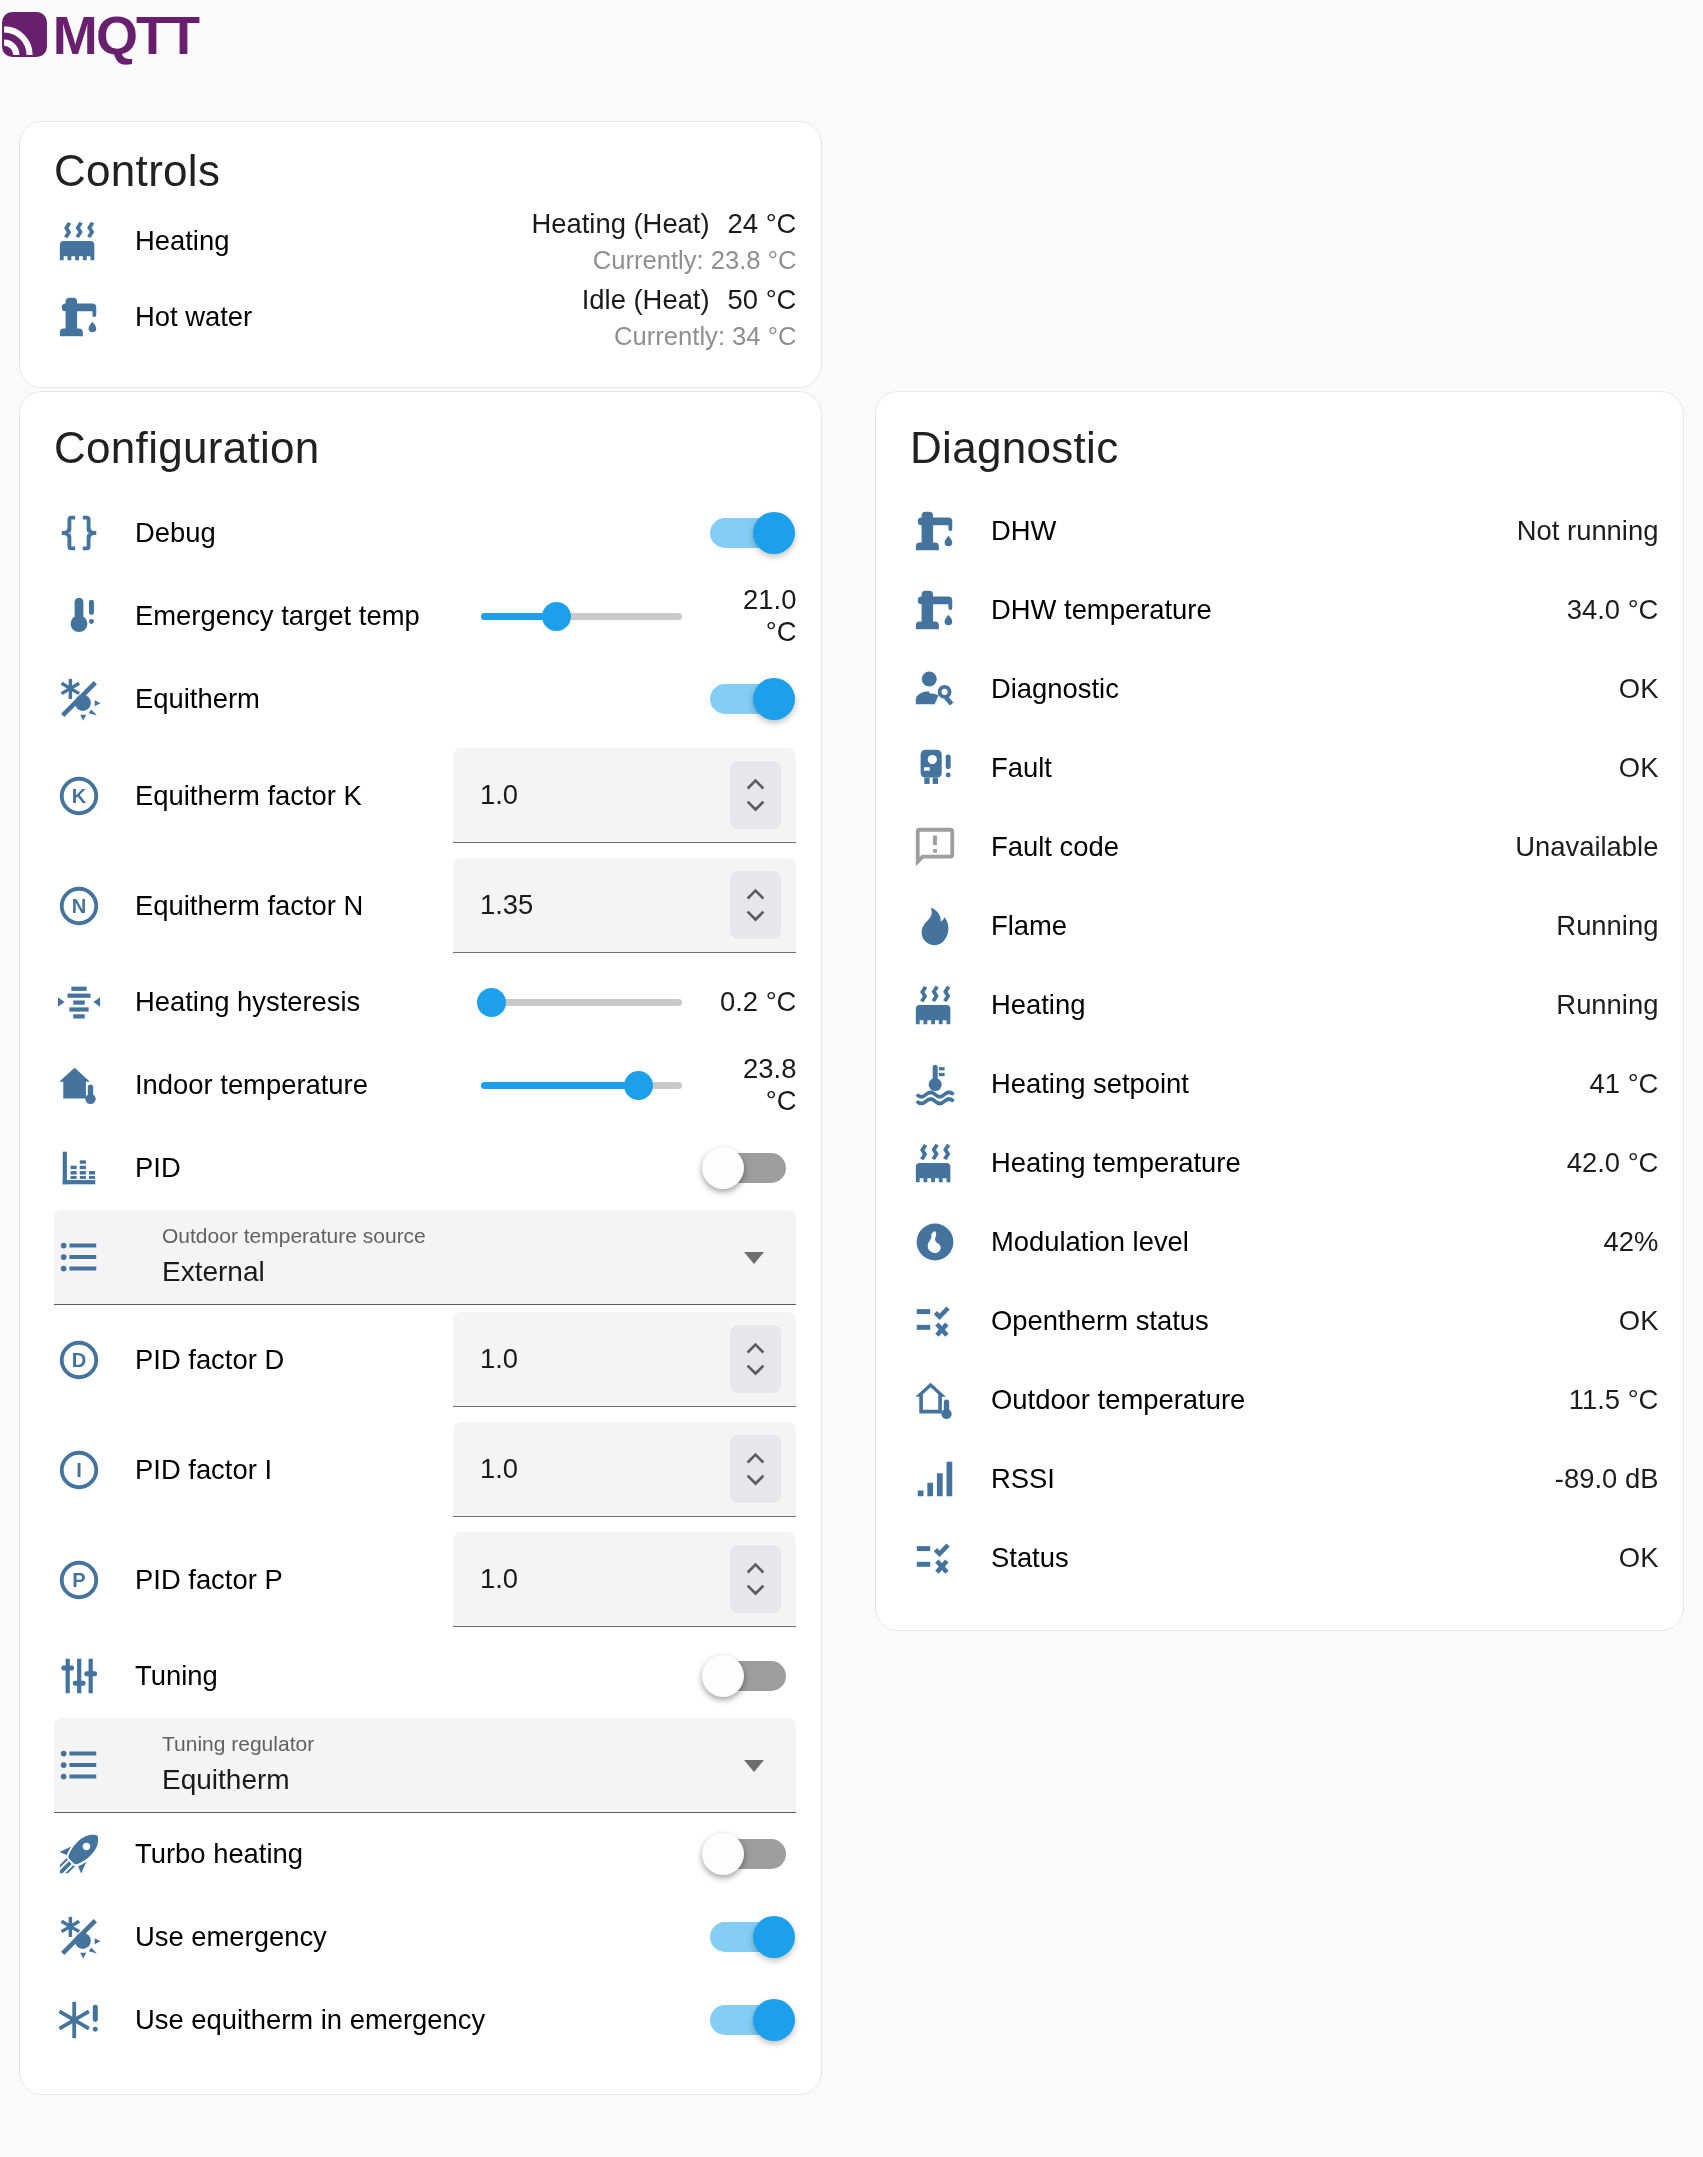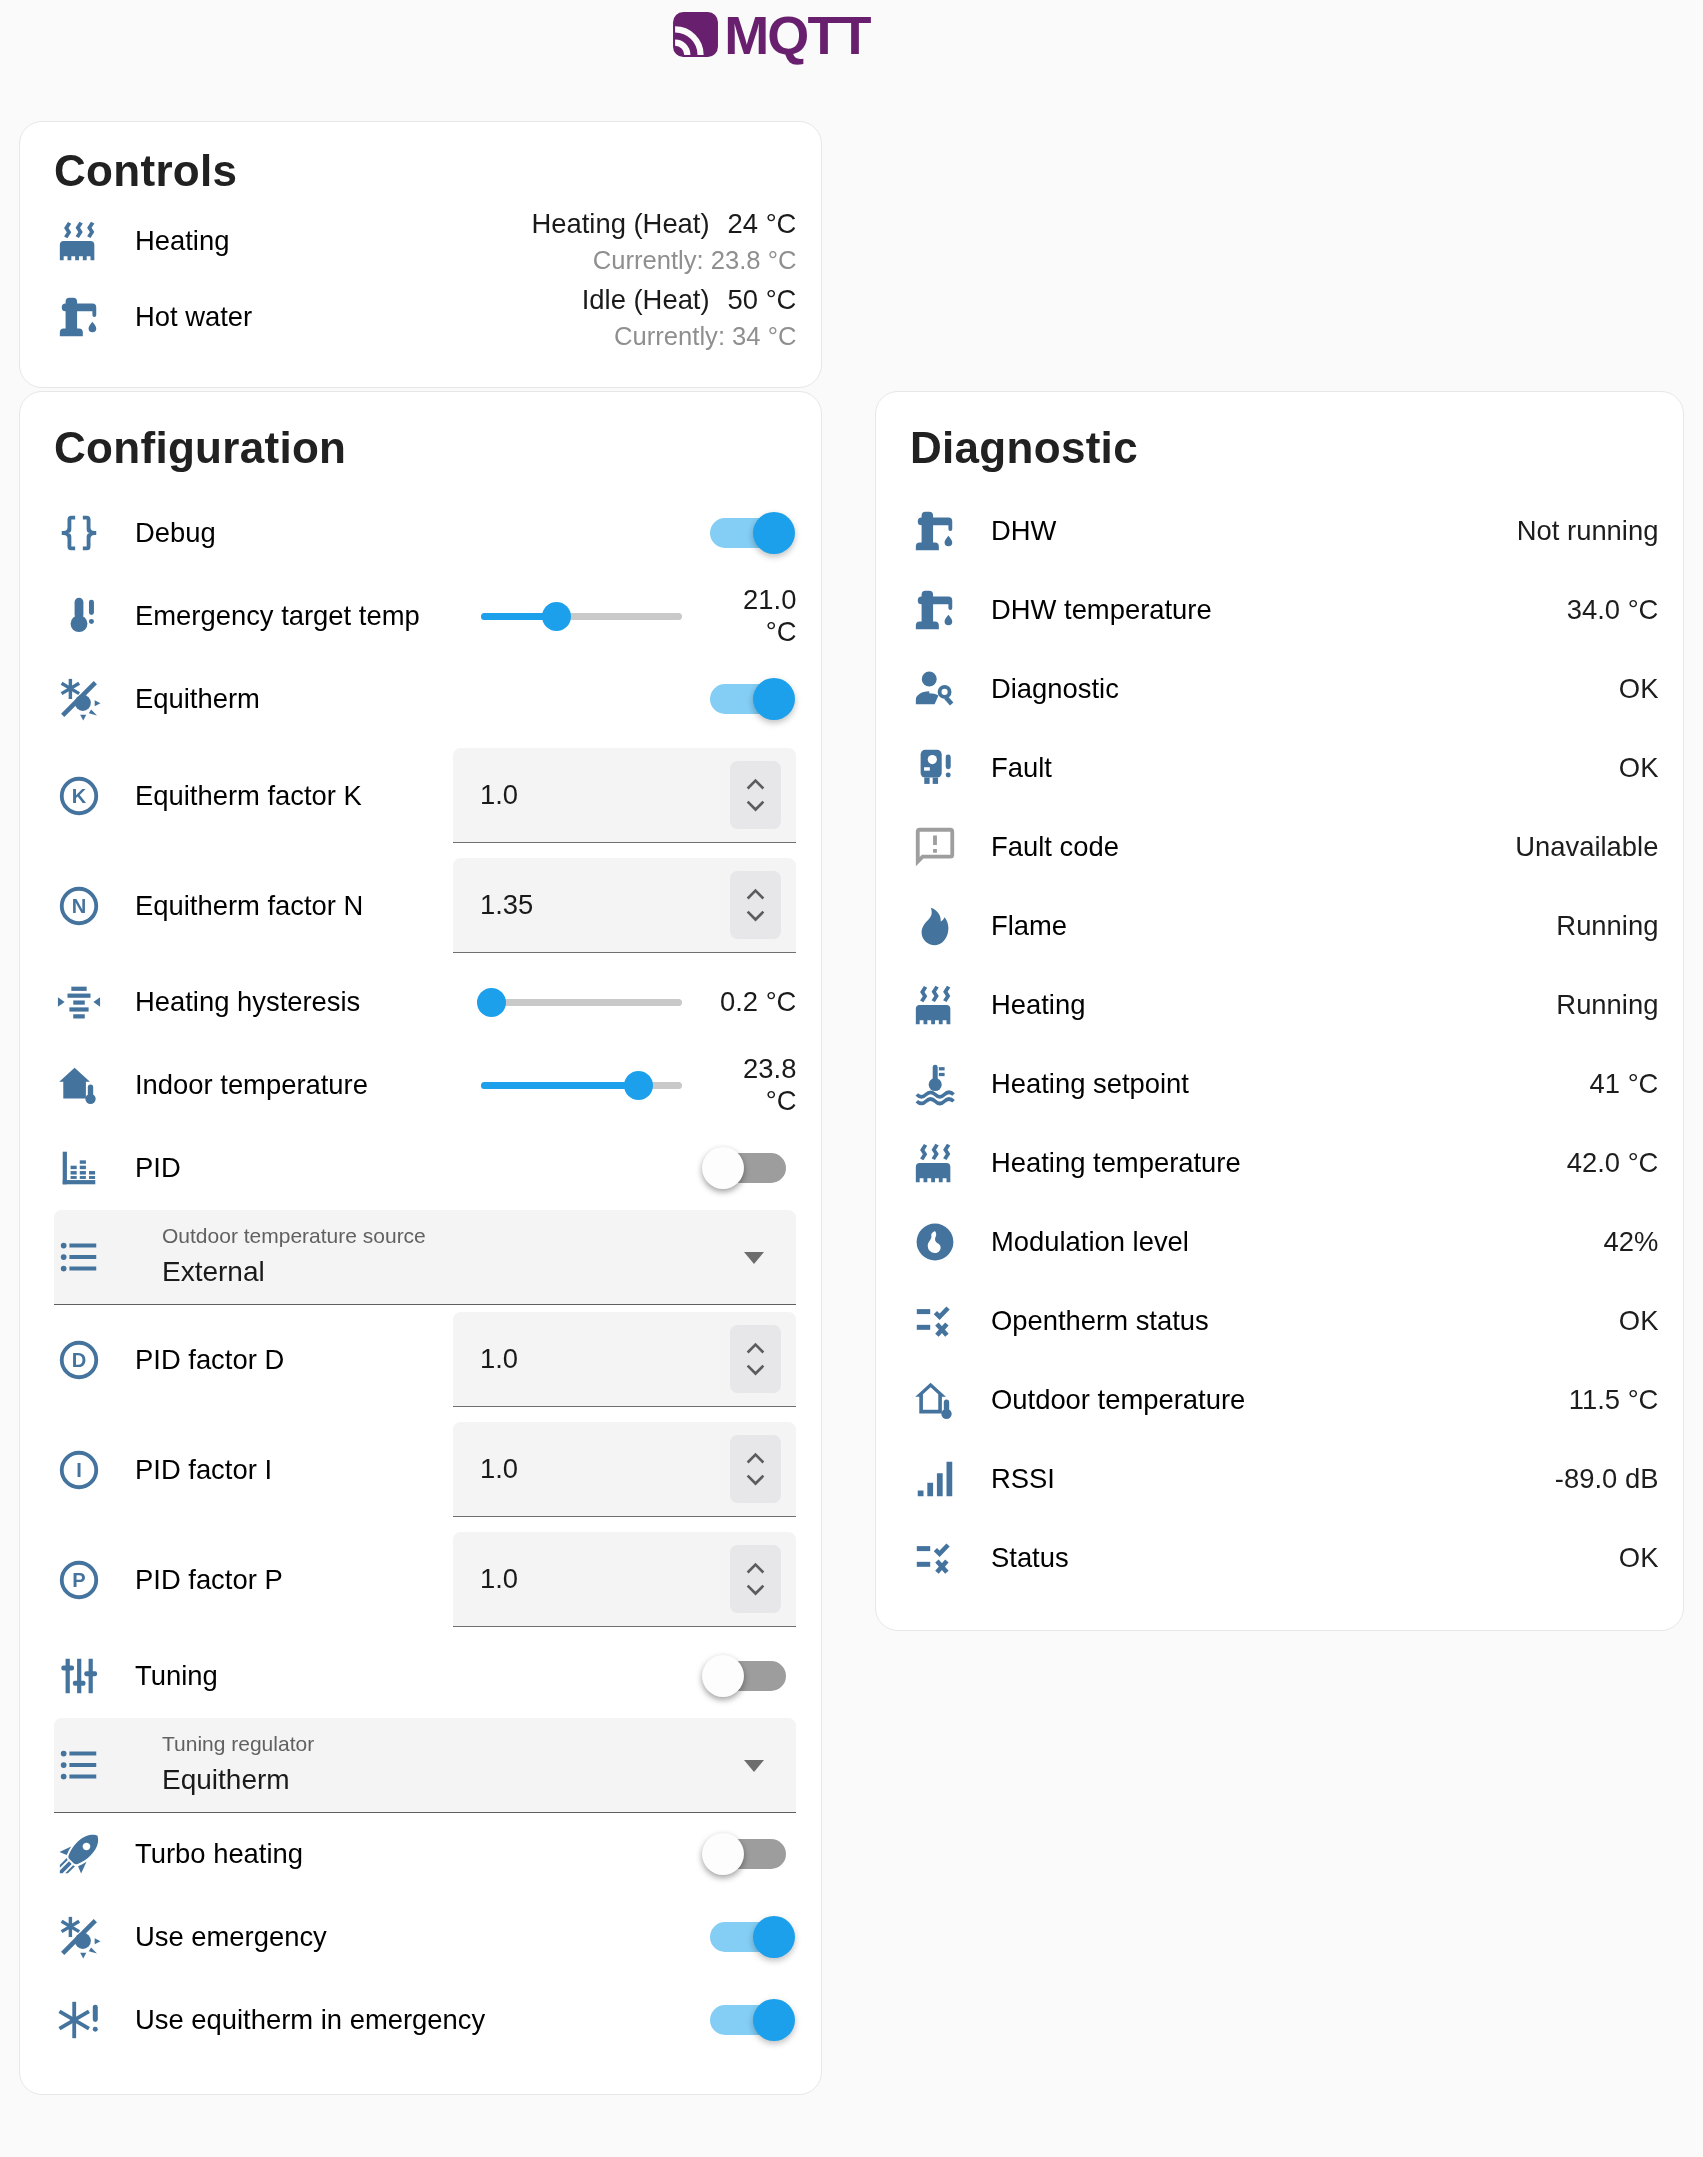--- a/index.html
+++ b/index.html
@@ -13,30 +13,30 @@
   body{
     background:#fafafa;
     font-family:"Liberation Sans", sans-serif;
     color:#1d1d1d;
     position:relative;
   }
   svg{display:block}
   .defs{position:absolute;width:0;height:0;overflow:hidden}
 
   
-  .logo{position:absolute;top:7.6px;left:0;width:1541px;display:flex;justify-content:center;align-items:center;gap:3.8px}
+  .logo{position:absolute;top:7.6px;left:0;width:1541px;display:flex;align-items:center;gap:3.8px}
   .logo-mark{width:49px;height:49px;color:var(--logo)}
   .logo-text{font-size:54px;font-weight:800;color:var(--logo);letter-spacing:-1.9px;line-height:1}
 
   
   .card{
     position:absolute;background:#fff;border:0.9px solid #e7e7e7;border-radius:23px;
     padding:28px 24.6px 32px 34px;
   }
-  .card h2{font-size:44px;font-weight:700;color:#212121;margin:1.9px 0 17px 0;line-height:1.2;letter-spacing:0.3px}
+  .card h2{font-size:44px;font-weight:400;color:#212121;margin:1.9px 0 17px 0;line-height:1.2;letter-spacing:0.3px}
   .controls-card{left:19px;top:121px;width:803px;padding-top:21px}
   .controls-card h2{margin-bottom:5.7px}
   .config-card{left:19px;top:391px;width:803px}
   .diag-card{left:875px;top:391px;width:809px}
 
   
   .row{display:flex;align-items:center;height:83px}
   .controls-card .row{height:76px}
   .row-input{height:110px}
   .row-select{height:95px}

